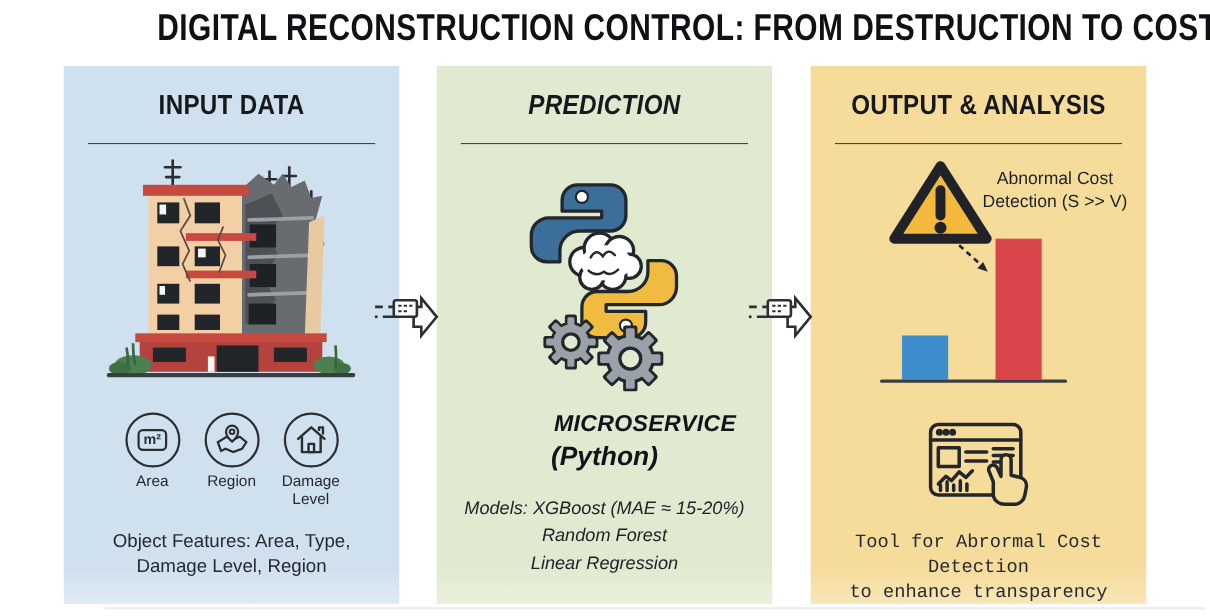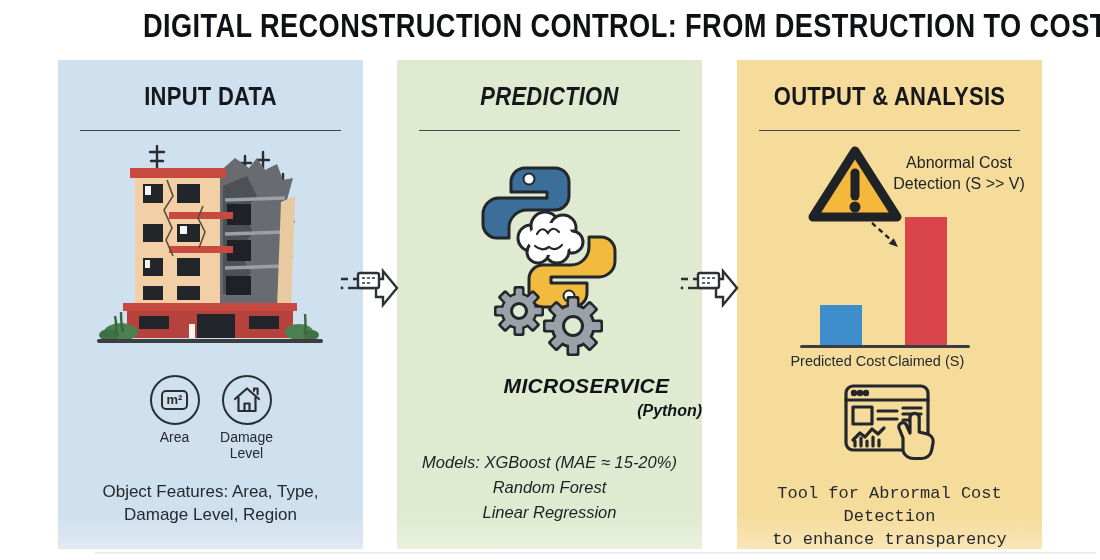--- a/index.html
+++ b/index.html
@@ -31,21 +31,21 @@
     width:46px;height:46px;border:2.6px solid #2a2e33;border-radius:50%;
     display:flex;align-items:center;justify-content:center;background:transparent;flex:none;
   }
   .m2box{border:2px solid #2a2e33;border-radius:5px;padding:0px 4px 1px 4px;font-size:13px;font-weight:bold;color:#2a2e33;}
   .feat-label{margin-top:5px;font-size:14px;line-height:1.12;text-align:center;color:#26292e;}
   .panel-caption{position:absolute;top:421px;left:8px;right:8px;text-align:center;font-size:17px;line-height:1.35;color:#26292e;}
 
   
   .python-svg{position:absolute;left:72px;top:96px;}
   .service-title{position:absolute;top:314px;width:100%;text-align:center;font-size:21px;font-weight:bold;color:#111318;letter-spacing:0.3px;padding-left:37px;}
-  .service-runtime{position:absolute;top:342px;width:100%;text-align:right;font-size:16px;font-weight:bold;color:#111318;}
+  .service-runtime{position:absolute;top:342px;width:100%;text-align:center;font-size:24px;font-weight:bold;color:#111318;}
   .models-text{position:absolute;top:390px;left:4px;right:4px;text-align:center;font-size:16.5px;line-height:1.5;color:#1d2025;}
 
   
   .warning-svg{position:absolute;left:71px;top:84px;}
   .alert-label{position:absolute;left:152px;top:92px;width:140px;text-align:center;font-size:16px;line-height:1.32;color:#1d2025;}
   .dashed-arrow-svg{position:absolute;left:131px;top:160px;}
   .chart-wrap{position:absolute;left:63px;top:156px;width:170px;height:132px;}
   .axis-line{position:absolute;left:0;bottom:0;width:170px;height:2.6px;background:#3a3e44;border-radius:2px;}
   .bar{position:absolute;bottom:2.6px;width:42px;}
   .bar-predicted{left:20px;}
@@ -140,20 +140,30 @@
 
     <line x1="14" y1="201" x2="236" y2="201" stroke="#3a3d41" stroke-width="4" stroke-linecap="round"></line>
   </svg>
 
   <div class="feat-row">
     <div class="feat-item">
       <div class="feat-circle">
         <span class="m2box">m²</span>
       </div>
       <div class="feat-label">Area</div>
+    </div>
+    <div class="feat-item">
+      <div class="feat-circle">
+        <svg width="32" height="32" viewBox="0 0 32 32">
+          <path d="M3,18 l8,-5 5,3 7,-3 6,5 -4,6 -8,3 -7,-3 -4,2 z" fill="none" stroke="#2a2e33" stroke-width="2"></path>
+          <path d="M16,3 a5.5,5.5 0 0 1 5.5,5.5 C21.5,13 16,17.5 16,17.5 S10.5,13 10.5,8.5 A5.5,5.5 0 0 1 16,3 z" fill="#cfe0ee" stroke="#2a2e33" stroke-width="2"></path>
+          <circle cx="16" cy="8.5" r="2.1" fill="none" stroke="#2a2e33" stroke-width="1.8"></circle>
+        </svg>
+      </div>
+      <div class="feat-label">Region</div>
     </div>
     <div class="feat-item">
       <div class="feat-circle">
         <svg width="32" height="32" viewBox="0 0 32 32" fill="none" stroke="#2a2e33" stroke-width="2.2" stroke-linecap="round" stroke-linejoin="round">
           <path d="M4,15 L16,4.5 L28,15"></path>
           <path d="M23,6.8 v-2.3 h3.6 v5.6"></path>
           <path d="M7.5,13.5 V27 H24.5 V13.5"></path>
           <rect x="13.5" y="19.5" width="5" height="7.5"></rect>
         </svg>
       </div>
@@ -252,24 +262,20 @@
 
   <svg class="dashed-arrow-svg" width="36" height="32" viewBox="0 0 36 32">
     <line x1="4" y1="3" x2="23" y2="20" stroke="#23272c" stroke-width="2.4" stroke-dasharray="5 4"></line>
     <polygon points="30,27 20.5,23.8 25.8,18.2" fill="#23272c"></polygon>
   </svg>
 
   <div class="chart-wrap">
     <div class="bar bar-predicted" style="height: 40px; background: rgb(62, 142, 203);"></div>
     <div class="bar bar-claimed" style="height: 128px; background: rgb(217, 69, 75);"></div>
     <div class="axis-line"></div>
-  </div>
-  <div class="chart-labels">
-    <span class="chart-label lbl-predicted">Predicted Cost</span>
-    <span class="chart-label lbl-claimed">Claimed (S)</span>
   </div>
 
   <svg class="dashboard-svg" width="96" height="92" viewBox="0 0 96 92">
     <g stroke="#23272c" stroke-width="3.2" fill="none" stroke-linecap="round" stroke-linejoin="round">
       <rect x="5" y="6" width="82" height="64" rx="7"></rect>
       <line x1="5" y1="20" x2="87" y2="20"></line>
       <circle cx="13" cy="13" r="1.6" fill="#23272c"></circle>
         <circle cx="19" cy="13" r="1.6" fill="#23272c"></circle>
         <circle cx="25" cy="13" r="1.6" fill="#23272c"></circle>
       <rect x="12" y="27" width="19" height="17"></rect>

